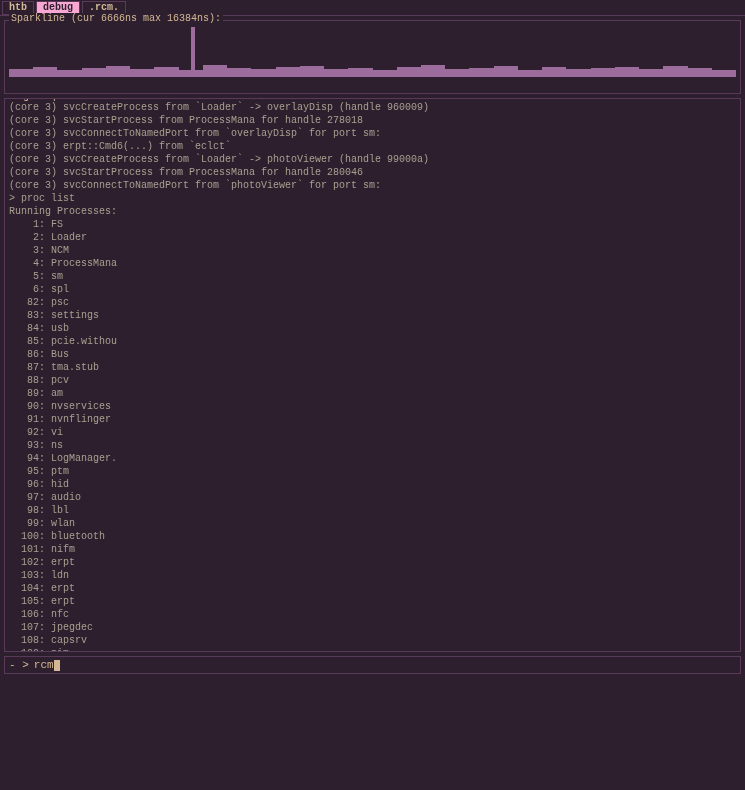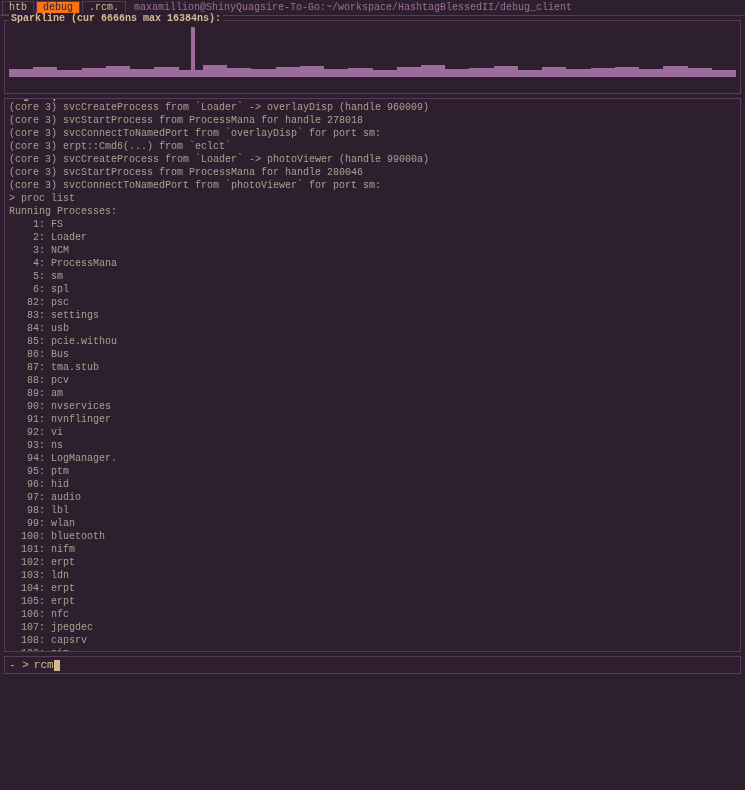--- a/index.html
+++ b/index.html
@@ -15,31 +15,32 @@
       width: 745px;
       height: 790px;
       overflow: hidden;
     }
     .title-bar {
       display: flex;
       align-items: center;
       height: 16px;
       padding: 0 2px;
       border-bottom: 1px solid #5a3a5a;
+      font-weight: bold;
     }
     .tab {
       padding: 0 6px;
       margin-right: 2px;
       border: 1px solid #5a3a5a;
       height: 14px;
       line-height: 12px;
       font-size: 10px;
     }
     .tab.active {
-      background: #f97316;
+      background: #f9a8d4;
       color: #2d1f2d;
     }
     .path {
       color: #9c6d9c;
       font-size: 10px;
       margin-left: 6px;
     }
     .panel {
       border: 1px solid #5a3a5a;
       margin: 4px;
@@ -47,21 +48,20 @@
       padding: 2px 4px;
     }
     .panel-title {
       position: absolute;
       top: -8px;
       left: 4px;
       background: #2d1f2d;
       padding: 0 2px;
       color: #d4b895;
       font-size: 10px;
-      font-weight: bold;
     }
     .sparkline-panel {
       height: 74px;
     }
     .sparkline-chart {
       height: 50px;
       margin-top: 4px;
       position: relative;
       display: flex;
       align-items: flex-end;
@@ -108,21 +108,20 @@
       vertical-align: middle;
     }
   </style>
 </head>
 <body>
 
 <div class="title-bar">
   <span class="tab">htb</span>
   <span class="tab active">debug</span>
   <span class="tab">.rcm.</span>
-  <span class="path">maxamillion@ShinyQuagsire-To-Go:~/workspace/HashtagBlessedII/debug_client</span>
 </div>
 
 <div class="panel sparkline-panel">
   <span class="panel-title">
     <span>Sparkline</span> <span>(cur 6666ns max 16384ns):</span>
   </span>
   <div class="sparkline-chart">
     <div class="sparkline-spike"></div>
     <div class="sparkline-bar" style="height:8px"></div>
     <div class="sparkline-bar" style="height:10px"></div>

